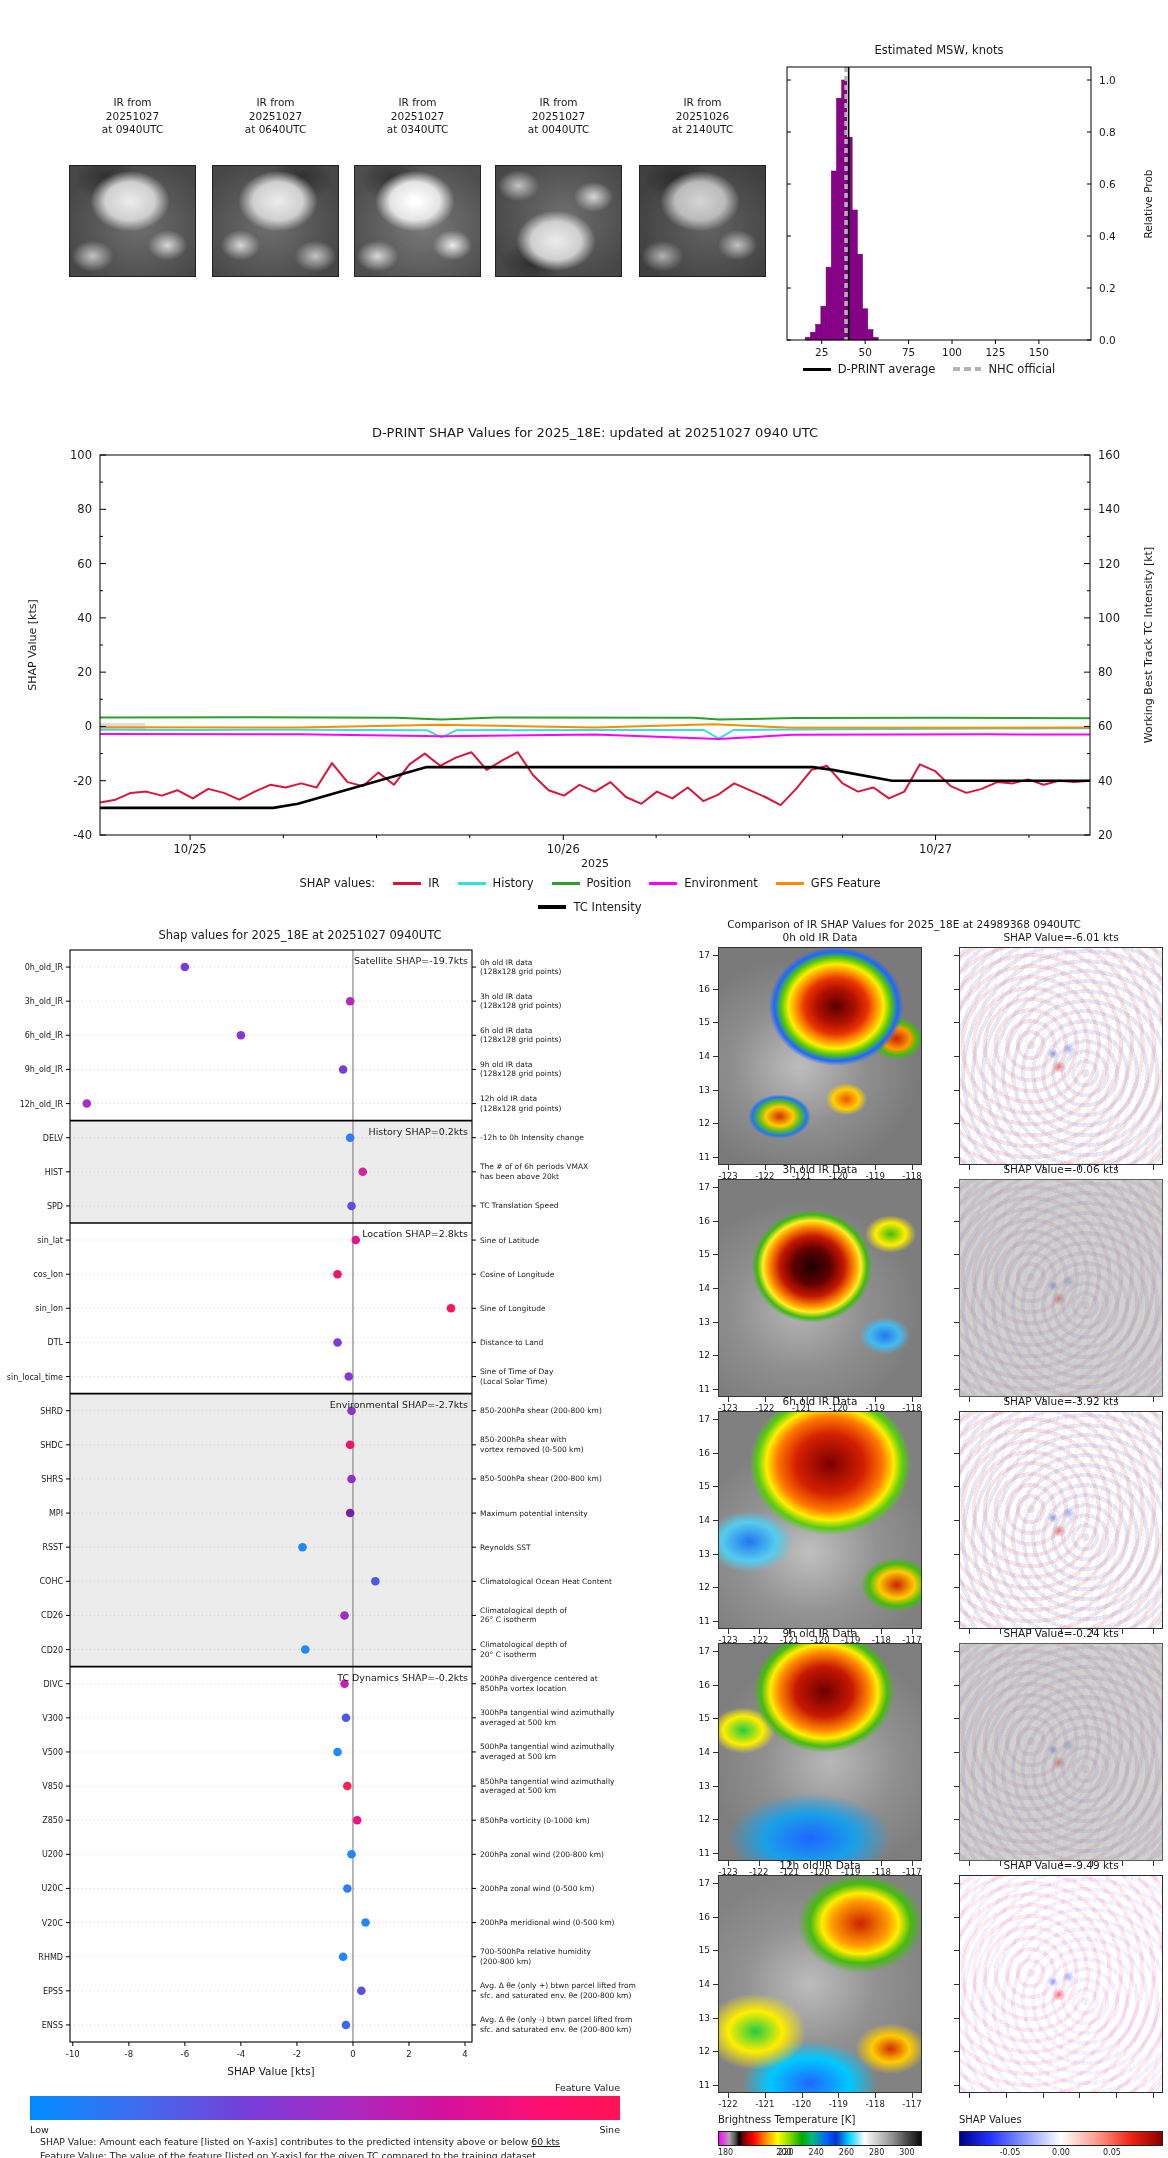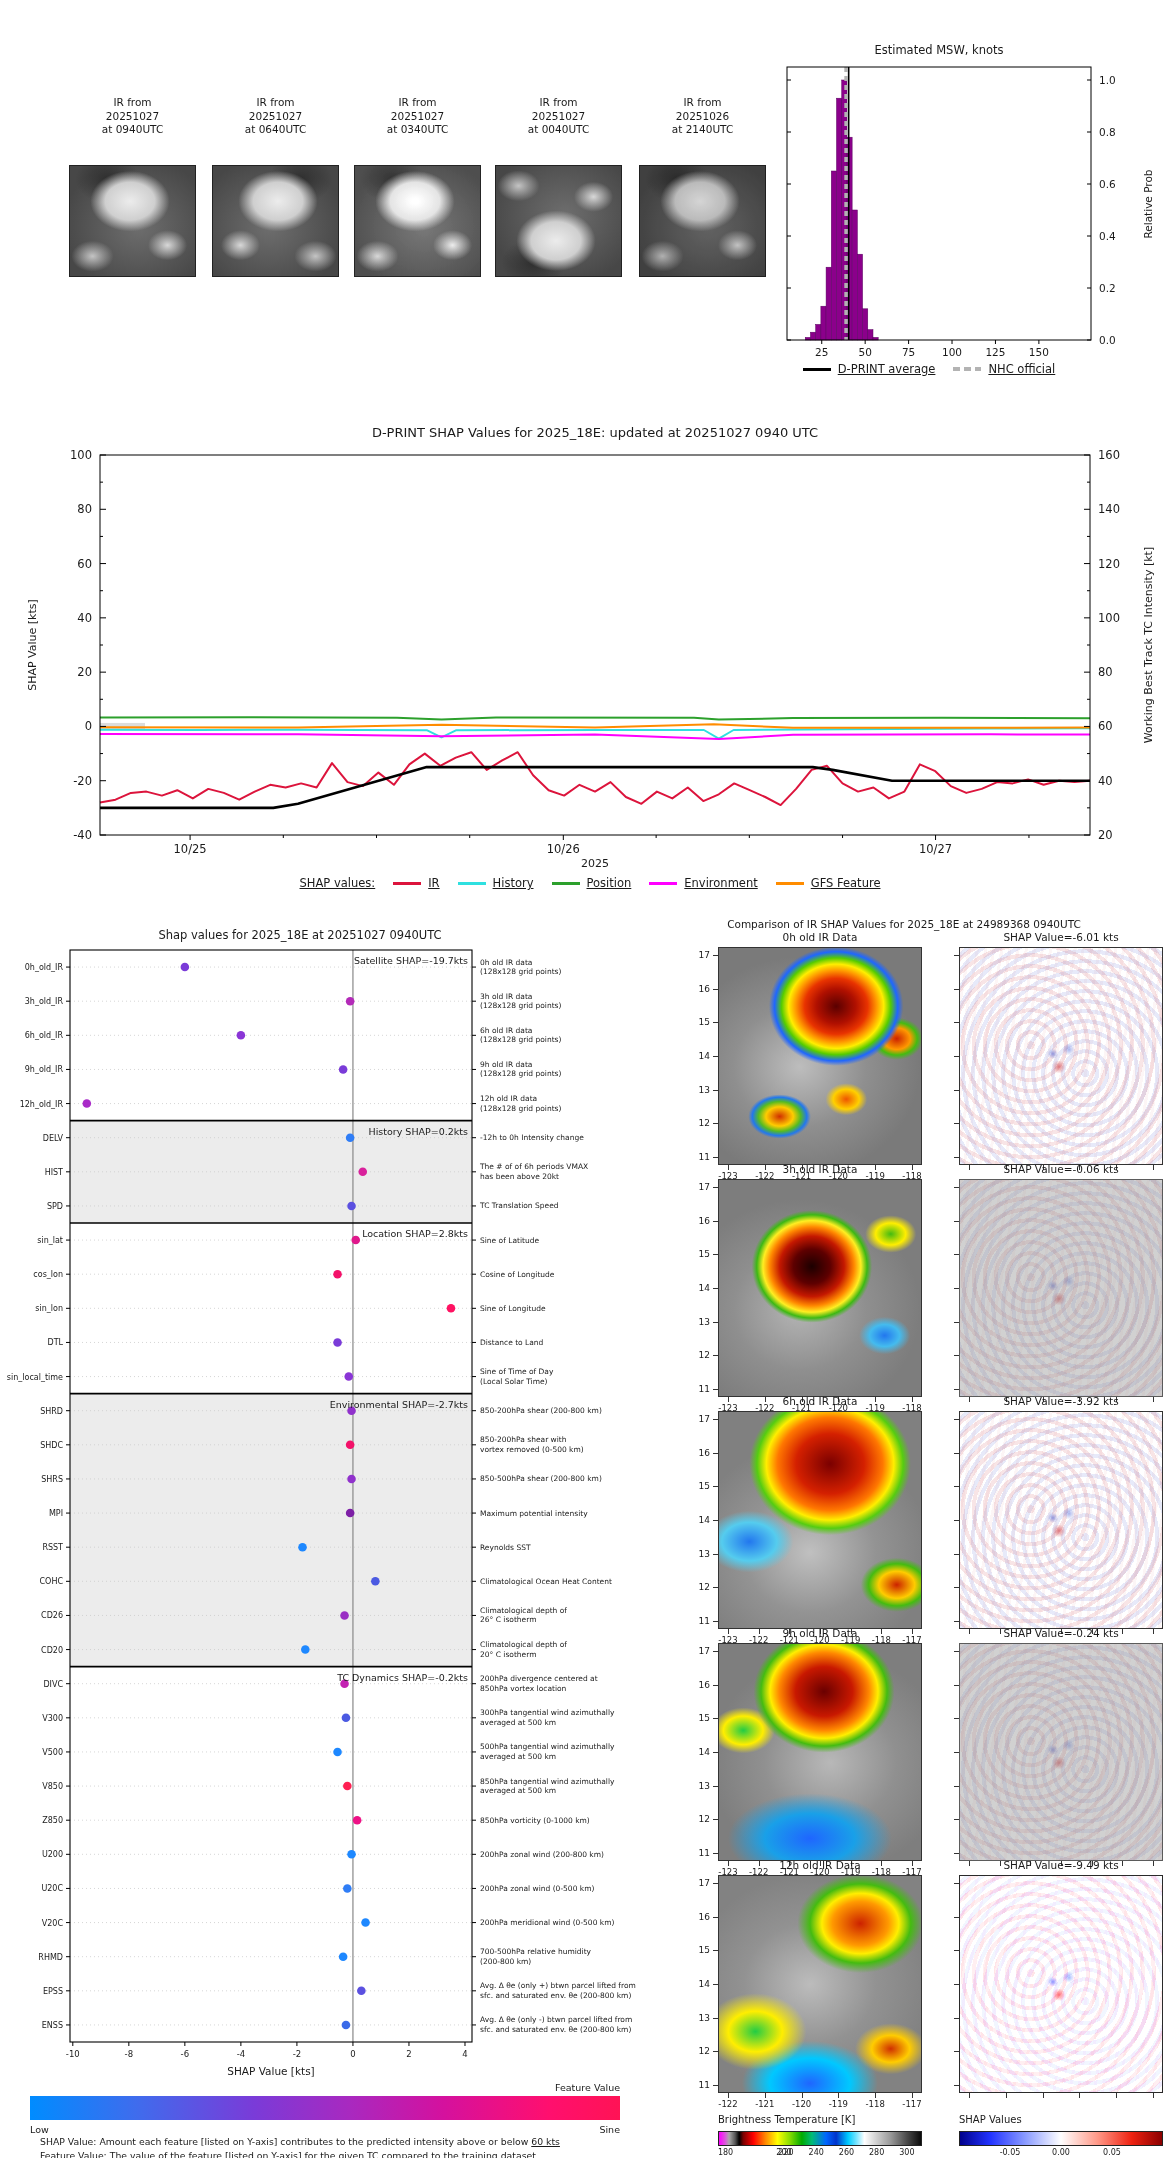--- a/index.html
+++ b/index.html
@@ -15,21 +15,21 @@
       radial-gradient(ellipse 30px 22px at 18% 82%, #c4c4c4 0%, rgba(0,0,0,0) 70%),
       radial-gradient(ellipse 40px 30px at 30% 12%, #2e2e2e 0%, rgba(0,0,0,0) 80%),
       radial-gradient(ellipse 90px 80px at 55% 55%, #6e6e6e 0%, #474747 85%);
     background-color:#4a4a4a;}
   .tv2{transform:scaleX(-1);} .tv3{filter:brightness(1.1);} .tv4{transform:scaleY(-1);} .tv5{filter:brightness(.9);}
   svg{position:absolute;overflow:visible;}
   svg text{font-family:"DejaVu Sans","Liberation Sans",sans-serif;fill:#1a1a1a;}
   #hist-svg{left:700px;top:30px;}
   #ts-svg{left:0px;top:420px;}
   #dot-svg{left:0px;top:915px;}
-  .legend-row{display:flex;justify-content:center;align-items:center;gap:18px;font-size:11.5px;text-decoration:underline;}
+  .legend-row{display:flex;justify-content:center;align-items:center;gap:18px;font-size:11.5px;}
   .legend-item{display:flex;align-items:center;gap:7px;}
   .sw{width:28px;height:3px;display:inline-block;}
   .sw-dash{width:28px;height:4px;display:inline-block;
     background:repeating-linear-gradient(to right,#b3b3b3 0 7px,rgba(0,0,0,0) 7px 11px);}
   #hist-legend{left:690px;top:362px;width:478px;}
   #ts-legend1{left:150px;top:876px;width:880px;}
   #ts-legend2{left:150px;top:900px;width:880px;}
   #dot-title{top:928px;left:20px;width:560px;text-align:center;font-size:11.5px;}
   #cmp-title{top:918px;left:640px;width:528px;text-align:center;font-size:10.5px;}
   .sub-title{text-align:center;font-size:10.5px;height:14px;}
@@ -249,20 +249,26 @@
         <span class="sw" style="background:#2ca02c;"></span>
         <span>Position</span>
       </span>
     <span class="legend-item">
         <span class="sw" style="background:#ff00ff;"></span>
         <span>Environment</span>
       </span>
     <span class="legend-item">
         <span class="sw" style="background:#ff8c00;"></span>
         <span>GFS Feature</span>
+      </span>
+  </div>
+  <div id="ts-legend2" class="abs legend-row">
+    <span class="legend-item">
+        <span class="sw" style="background:#000;height:4px;"></span>
+        <span>TC Intensity</span>
       </span>
   </div>
 
   <div id="dot-title" class="abs">Shap values for 2025_18E at 20251027 0940UTC</div>
   <svg id="dot-svg" width="620" height="1168">
     <text x="271" y="1160" text-anchor="middle" font-size="10.5">SHAP Value [kts]</text>
     <g id="dot-body">
         <rect x="70" y="205.625" width="402" height="102.375" fill="#ececec"></rect>
         <rect x="70" y="478.625" width="402" height="273" fill="#ececec"></rect>
         <line x1="352.94076655052265" x2="352.94076655052265" y1="35" y2="1127" stroke="#888" stroke-width="1.2"></line>

